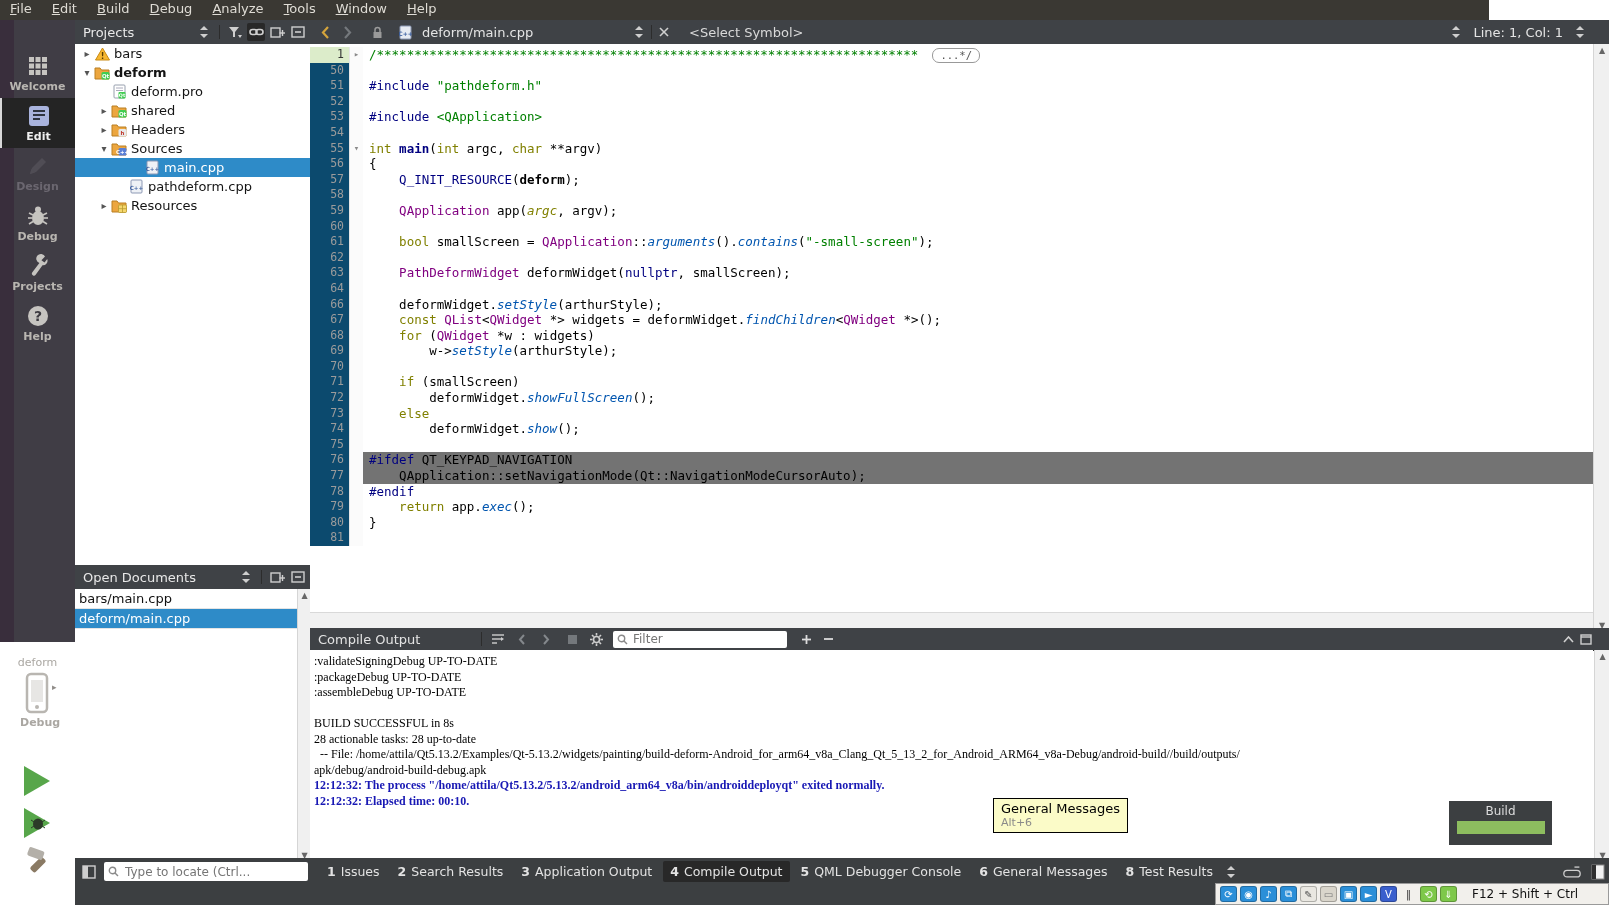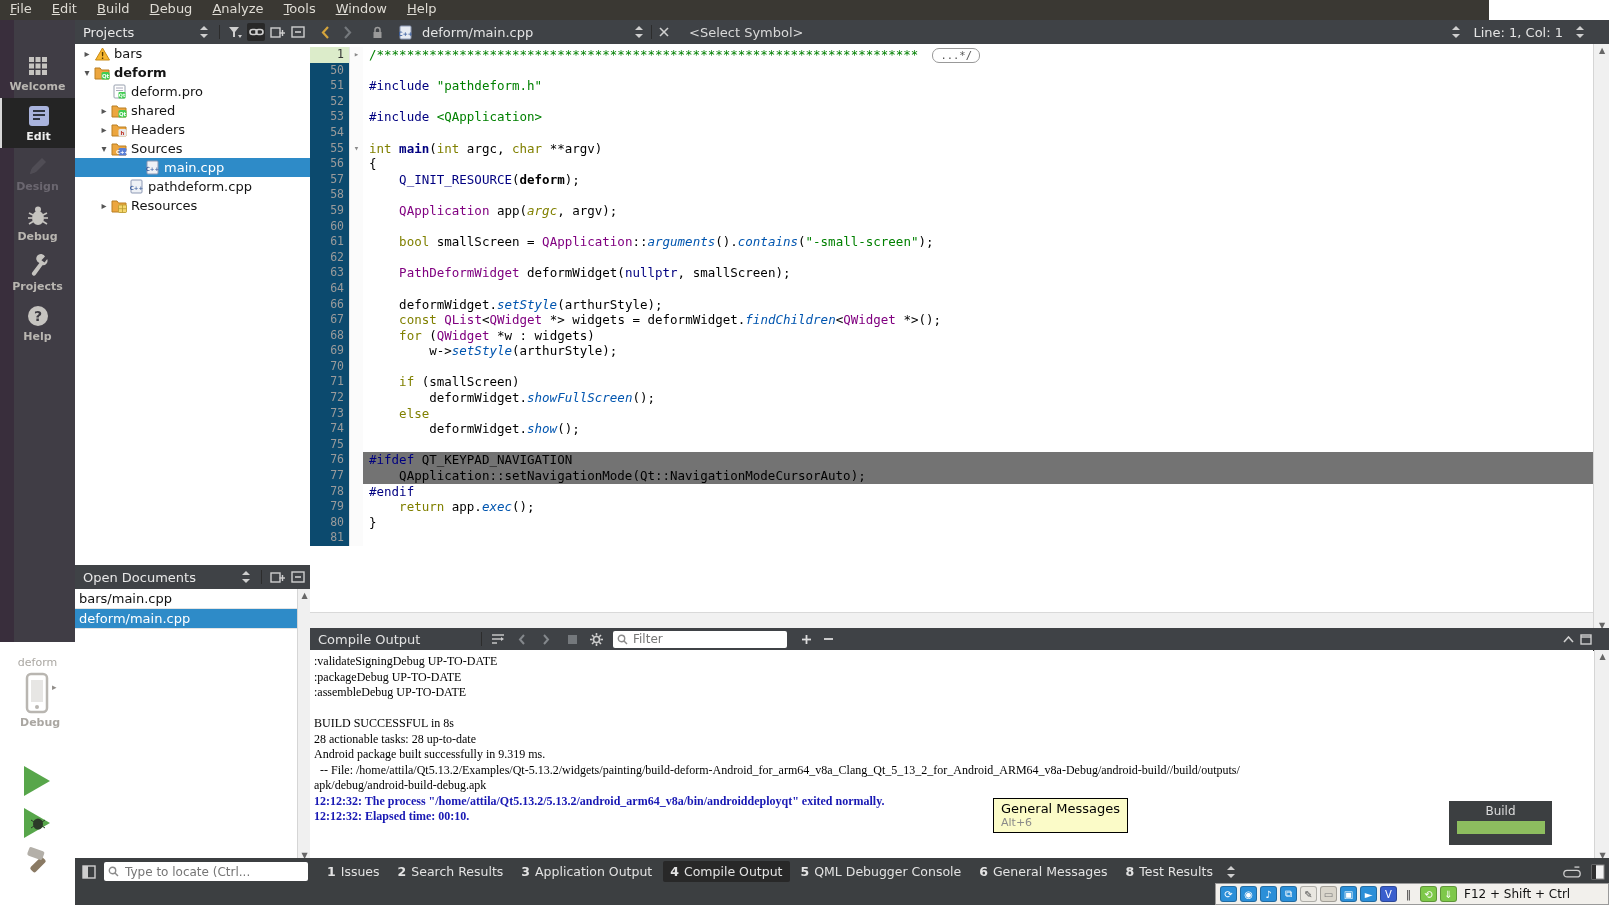--- a/index.html
+++ b/index.html
@@ -92,21 +92,21 @@
   #tooltip .t1{color:#000;font-size:13px;}
   #tooltip .t2{color:#8a8a8a;font-size:11px;}
   #buildpopup{left:1449px;top:801px;width:103px;height:44px;background:#3c3f41;z-index:7;
     display:flex;flex-direction:column;align-items:center;}
   #buildpopup .bl{color:#dcdcdc;font-size:12px;margin-top:3px;}
   #buildpopup .bar{width:88px;height:13px;margin-top:3px;}
   #vncbar{left:1215px;top:883px;width:394px;height:22px;background:#f2f0ec;border:1px solid #9a9a9a;
     display:flex;align-items:center;gap:3px;padding-left:4px;z-index:9;box-sizing:border-box;}
   .vnc-ic{width:17px;height:16px;border-radius:3px;display:flex;align-items:center;justify-content:center;
     font-size:10px;color:#fff;border:1px solid rgba(0,0,0,.25);box-sizing:border-box;flex:0 0 17px;}
-  #vncbar .sc{color:#111;font-size:12px;margin-left:4px;white-space:nowrap;}
+  #vncbar .sc{color:#111;font-size:12px;margin-left:12px;white-space:nowrap;}
   svg{display:block;}
 </style>
 </head>
 <body>
 
 <div id="screen">
 
   <div id="menubar" class="abs">
       <span class="menu-item"><u>F</u>ile</span>
       <span class="menu-item"><u>E</u>dit</span>
@@ -579,21 +579,20 @@
       </span>
   </div>
 
   <div id="output" class="abs">
       <div class="out-line plain">:validateSigningDebug UP-TO-DATE</div>
       <div class="out-line plain">:packageDebug UP-TO-DATE</div>
       <div class="out-line plain">:assembleDebug UP-TO-DATE</div>
       <div class="out-line plain"></div>
       <div class="out-line plain">BUILD SUCCESSFUL in 8s</div>
       <div class="out-line plain">28 actionable tasks: 28 up-to-date</div>
-      <div class="out-line plain">Android package built successfully in 9.319 ms.</div>
       <div class="out-line plain">  -- File: /home/attila/Qt5.13.2/Examples/Qt-5.13.2/widgets/painting/build-deform-Android_for_arm64_v8a_Clang_Qt_5_13_2_for_Android_ARM64_v8a-Debug/android-build//build/outputs/</div>
       <div class="out-line plain">apk/debug/android-build-debug.apk</div>
       <div class="out-line msg">12:12:32: The process "/home/attila/Qt5.13.2/5.13.2/android_arm64_v8a/bin/androiddeployqt" exited normally.</div>
       <div class="out-line msg">12:12:32: Elapsed time: 00:10.</div>
     </div>
   <div class="vscroll" style="left:1594px;top:650px;width:15px;height:208px;">
       <span>▲</span>
       <span>▼</span>
     </div>
 

